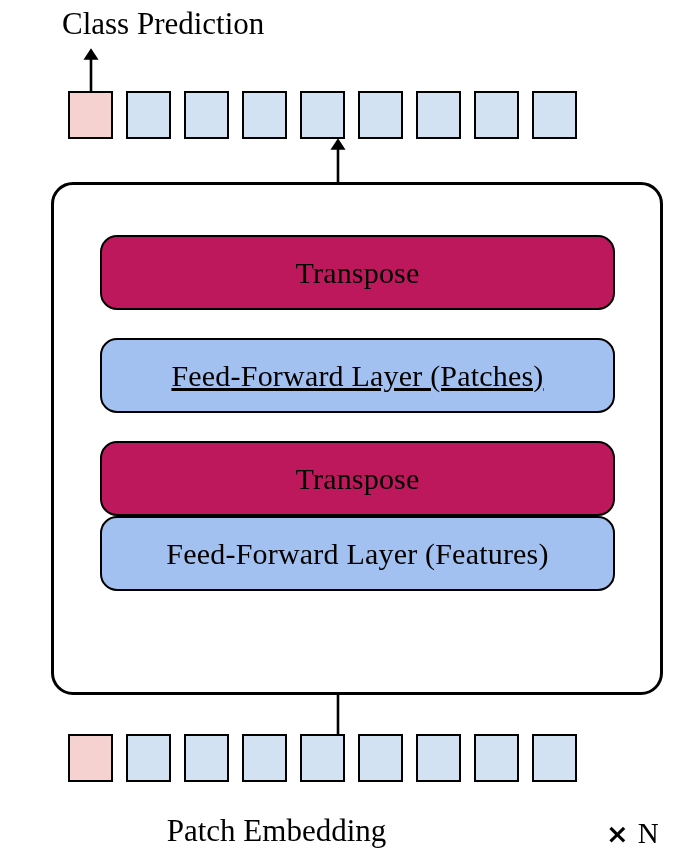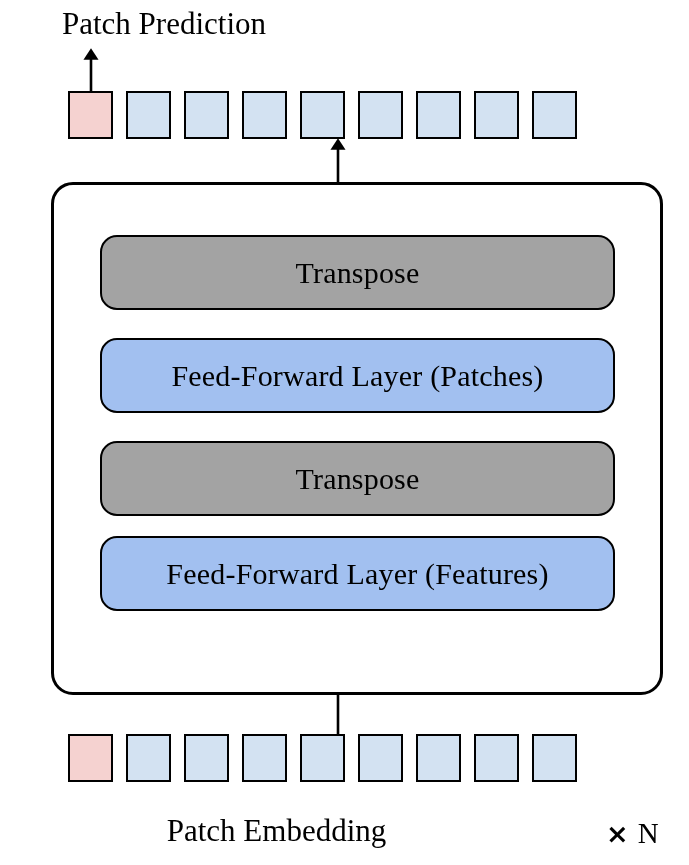--- a/index.html
+++ b/index.html
@@ -89,27 +89,27 @@
     box-sizing: border-box;
     border: 2.5px solid #000000;
     border-radius: 17px;
     display: flex;
     align-items: center;
     justify-content: center;
     font-size: 30px;
     line-height: 1;
     letter-spacing: 0.2px;
   }
-  .layer.gray { background: #a3a3a3; }
+  .layer.gray { background: #be185d; }
   .layer.blue { background: #a2c0f0; }
 
   #layer-0 { top: 235px; }
-  #layer-1 { top: 338px; }
+  #layer-1 { top: 338px; text-decoration: underline; }
   #layer-2 { top: 441px; }
-  #layer-3 { top: 536px; }
+  #layer-3 { top: 516px; }
 
   
   #repeat-marker {
     position: absolute;
     left: 552px;
     top: 634px;
     font-size: 29px;
     line-height: 1;
     white-space: nowrap;
     display: flex;
@@ -130,21 +130,21 @@
     width: 689px;
     height: 865px;
     pointer-events: none;
   }
 </style>
 </head>
 <body>
 
 <div id="diagram">
 
-  <div class="caption" id="caption-top">Patch Prediction</div>
+  <div class="caption" id="caption-top">Class Prediction</div>
 
   <div class="token-row" id="token-row-top">
       <div class="token cls"></div>
       <div class="token"></div>
       <div class="token"></div>
       <div class="token"></div>
       <div class="token"></div>
       <div class="token"></div>
       <div class="token"></div>
       <div class="token"></div>

